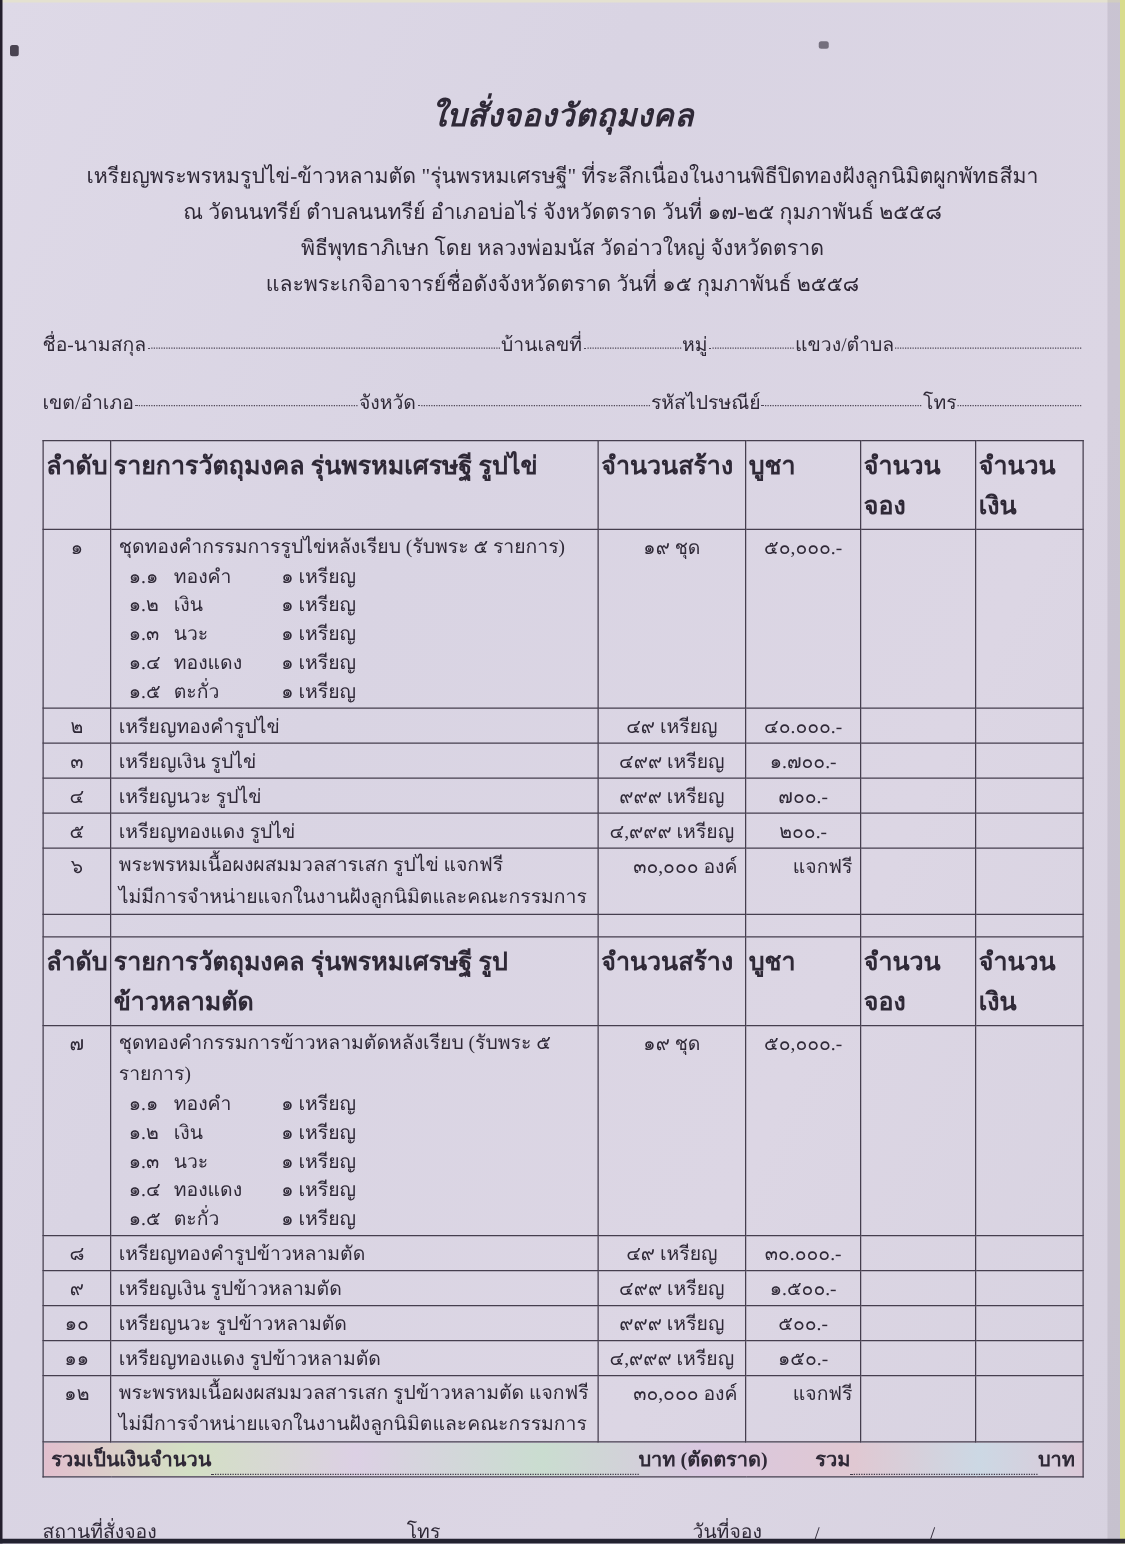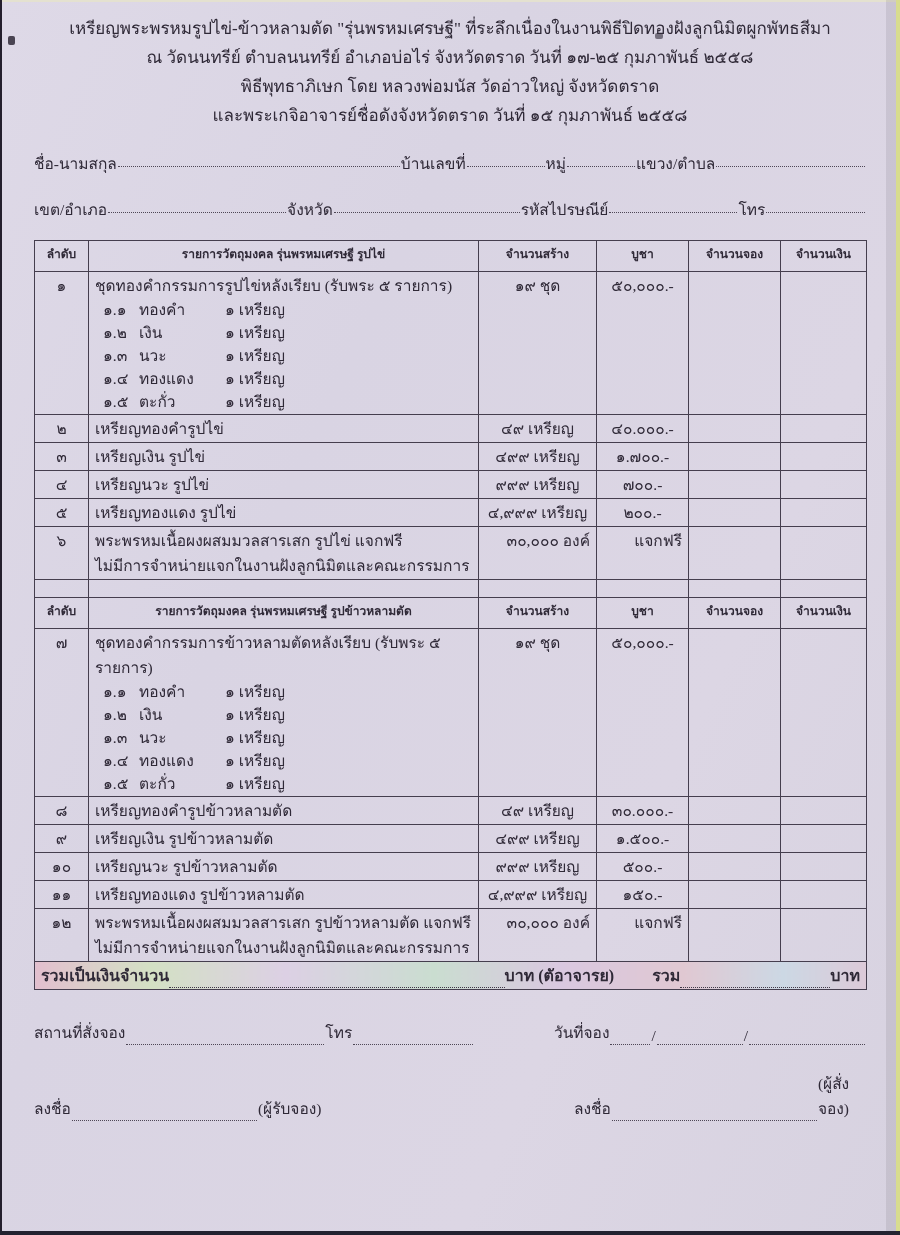--- a/index.html
+++ b/index.html
@@ -29,21 +29,21 @@
   .dots{border-bottom:1.6px dotted #4e4756;height:15px;margin:0 1px;}
   .grow{flex:1 1 auto;}
   .w300{flex:0 0 282px;} .w86{flex:0 0 78px;} .w72{flex:0 0 68px;}
   .w190{flex:0 0 178px;} .w180{flex:0 0 186px;} .w140{flex:0 0 128px;} .w150{flex:1 1 auto;}
 
   table.order{border-collapse:collapse;table-layout:fixed;width:832px;margin-top:18px;}
   table.order td,table.order th{
     border:1.4px solid #453e4e;font-size:15.5px;padding:1px 6px;vertical-align:top;
     overflow:hidden;
   }
-  table.order th{font-size:12px;font-weight:bold;text-align:center;padding:3px 2px;height:24px;}
+  table.order th{font-size:20px;font-weight:bold;text-align:left;padding:3px 2px;height:24px;}
   td.c{text-align:center;}
   td.vmid{vertical-align:middle;text-align:right;}
   .item-title{line-height:25px;}
   .sub-row{display:flex;line-height:23px;padding-left:8px;}
   .sub-n{flex:0 0 36px;}
   .sub-metal{flex:0 0 86px;}
   .spacer-row td{height:15px;}
   .tall td{height:48px;}
   td.total-cell{
     padding:3px 4px;height:22px;
@@ -73,20 +73,21 @@
   <div class="edge-top"></div>
   <div class="edge-left"></div>
   <div class="edge-right-shadow"></div>
   <div class="edge-right"></div>
   <div class="edge-bottom"></div>
   <div class="speck speck1"></div>
   <div class="speck speck2"></div>
 
   <div class="content">
 
+    <h1 class="doc-title">ใบสั่งจองวัตถุมงคล</h1>
     <p class="subtitle first">เหรียญพระพรหมรูปไข่-ข้าวหลามตัด "รุ่นพรหมเศรษฐี" ที่ระลึกเนื่องในงานพิธีปิดทองฝังลูกนิมิตผูกพัทธสีมา</p>
     <p class="subtitle">ณ วัดนนทรีย์ ตำบลนนทรีย์ อำเภอบ่อไร่ จังหวัดตราด วันที่ ๑๗-๒๕ กุมภาพันธ์ ๒๕๕๘</p>
     <p class="subtitle">พิธีพุทธาภิเษก โดย หลวงพ่อมนัส วัดอ่าวใหญ่ จังหวัดตราด</p>
     <p class="subtitle">และพระเกจิอาจารย์ชื่อดังจังหวัดตราด วันที่ ๑๕ กุมภาพันธ์ ๒๕๕๘</p>
 
     <div class="form-line">
       <span class="lbl">ชื่อ-นามสกุล</span>
       <span class="dots w300"></span>
       <span class="lbl">บ้านเลขที่</span>
       <span class="dots w86"></span>
@@ -302,21 +303,21 @@
         <td class="c vmid">แจกฟรี</td>
         <td></td>
         <td></td>
       </tr>
 
       <tr>
         <td class="total-cell" colspan="6">
           <div class="total-flex">
             <span class="lbl">รวมเป็นเงินจำนวน</span>
             <span class="tdots t-main"></span>
-            <span class="lbl">บาท (ตัอาจารย)</span>
+            <span class="lbl">บาท (ตัดตราด)</span>
             <span class="t-gap"></span>
             <span class="lbl">รวม</span>
             <span class="tdots t-sum"></span>
             <span class="lbl">บาท</span>
           </div>
         </td>
       </tr>
     </tbody>
       </table>
 

